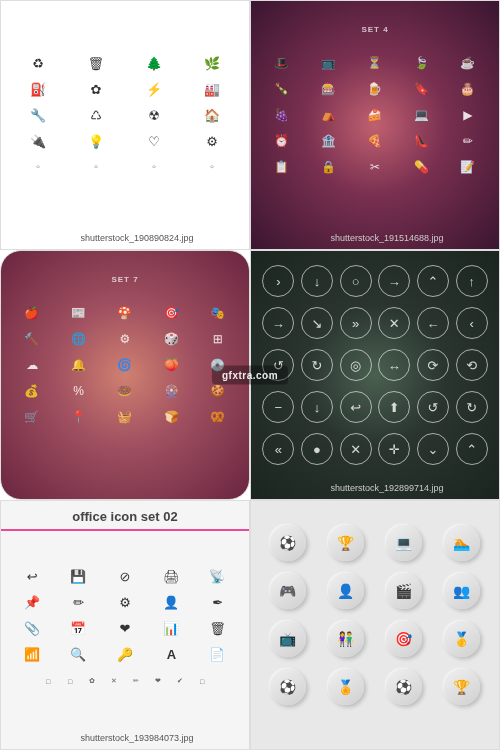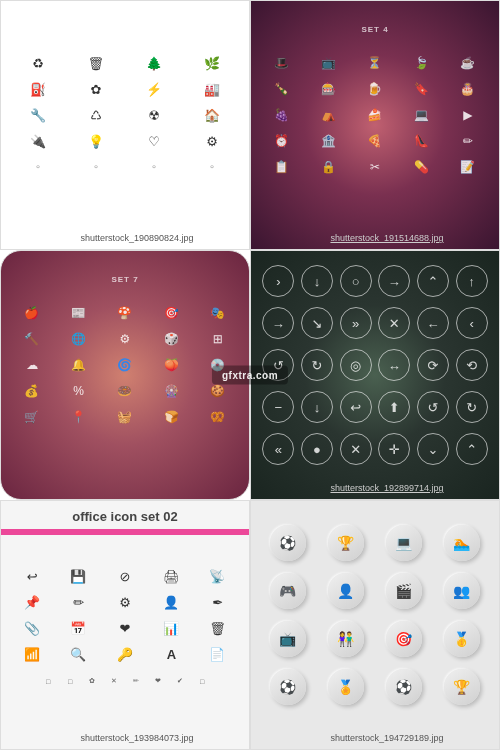--- a/index.html
+++ b/index.html
@@ -62,21 +62,20 @@
       left: 0;
       right: 0;
       text-align: center;
       font-size: 9px;
       color: #555;
       padding-left: 24px;
     }
 
     .cell-label-light {
       color: #ccc;
-      text-decoration: underline;
     }
 
     
     .icon-area {
       position: absolute;
       top: 8px;
       left: 8px;
       right: 8px;
       bottom: 28px;
       display: flex;
@@ -340,21 +339,21 @@
         <div class="arrow-circle">✕</div>
         <div class="arrow-circle">✛</div>
         <div class="arrow-circle">⌄</div>
         <div class="arrow-circle">⌃</div>
       </div>
     </div>
     <div class="cell-label cell-label-light">shutterstock_192899714.jpg</div>
   </div>
 
   <div class="cell cell-5">
-    <div style="position:absolute;top:8px;left:0;right:0;text-align:center;font-size:13px;font-weight:bold;color:#444;border-bottom:6px solid #ec4899;padding-bottom:5px;">office icon set 02</div>
+    <div style="position:absolute;top:8px;left:0;right:0;text-align:center;font-size:13px;font-weight:bold;color:#444;border-bottom:2px solid #ec4899;padding-bottom:5px;">office icon set 02</div>
     <div class="icon-area" style="top:36px;">
       <div class="icon-row">
         <div class="icon-placeholder icon-dark">↩</div>
         <div class="icon-placeholder icon-dark">💾</div>
         <div class="icon-placeholder icon-dark">⊘</div>
         <div class="icon-placeholder icon-dark">🖨</div>
         <div class="icon-placeholder icon-dark">📡</div>
       </div>
       <div class="icon-row">
         <div class="icon-placeholder icon-dark">📌</div>
@@ -411,18 +410,17 @@
         <div class="circle-icon">🎯</div>
         <div class="circle-icon">🥇</div>
       </div>
       <div class="icon-row">
         <div class="circle-icon">⚽</div>
         <div class="circle-icon">🏅</div>
         <div class="circle-icon">⚽</div>
         <div class="circle-icon">🏆</div>
       </div>
     </div>
-    <div class="cell-label">shutterstock_194729189.jpg</div>
   </div>
 
 </div>
 
 <div class="watermark-overlay">gfxtra.com</div>
 
 </body></html>

